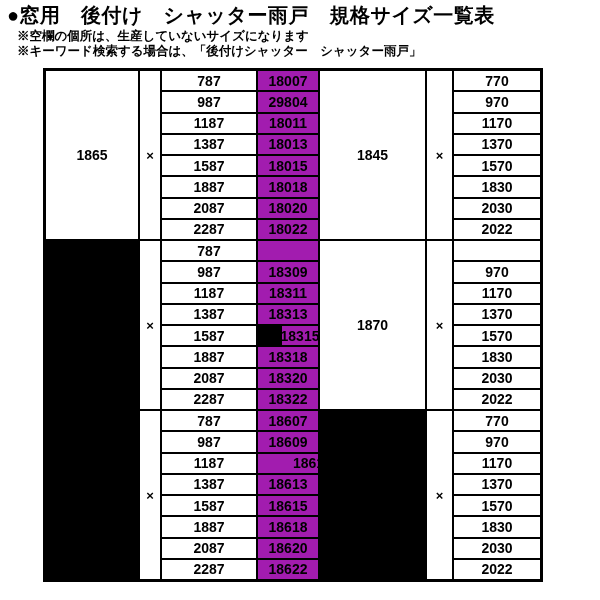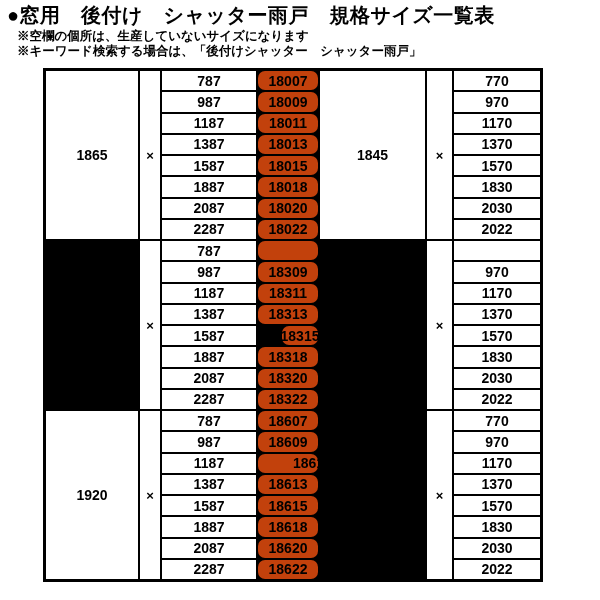--- a/index.html
+++ b/index.html
@@ -55,39 +55,39 @@
   }
   .cell {
     background: #ffffff;
     display: flex;
     align-items: center;
     justify-content: center;
     font-size: 14px;
     font-weight: bold;
     line-height: 1;
   }
-  .cell.code { background: #c2410c; border-radius: 7px; }
+  .cell.code { background: #a21caf; }
   .cell.mult { font-size: 13px; }
 </style>
 </head>
 <body>
 
 <h1 class="title">●窓用　後付け　シャッター雨戸　規格サイズ一覧表</h1>
 <div class="note note1">※空欄の個所は、生産していないサイズになります</div>
 <div class="note note2">※キーワード検索する場合は、「後付けシャッター　シャッター雨戸」</div>
 
 <div class="size-table">
     <div class="section">
       <div class="cell hgt" style="grid-area: 1 / 1 / span 8;">1865</div>
       <div class="cell mult" style="grid-area: 1 / 2 / span 8;">×</div>
       <div class="cell wid" style="grid-area: 1 / 3 / span 1;">787</div>
       <div class="cell code" style="grid-area: 1 / 4 / span 1;">18007</div>
       <div class="cell wid" style="grid-area: 1 / 7 / span 1;">770</div>
       <div class="cell wid" style="grid-area: 2 / 3 / span 1;">987</div>
-      <div class="cell code" style="grid-area: 2 / 4 / span 1;">18009</div>
+      <div class="cell code" style="grid-area: 2 / 4 / span 1;">29804</div>
       <div class="cell wid" style="grid-area: 2 / 7 / span 1;">970</div>
       <div class="cell wid" style="grid-area: 3 / 3 / span 1;">1187</div>
       <div class="cell code" style="grid-area: 3 / 4 / span 1;">18011</div>
       <div class="cell wid" style="grid-area: 3 / 7 / span 1;">1170</div>
       <div class="cell wid" style="grid-area: 4 / 3 / span 1;">1387</div>
       <div class="cell code" style="grid-area: 4 / 4 / span 1; text-align: right;">18013</div>
       <div class="cell wid" style="grid-area: 4 / 7 / span 1;">1370</div>
       <div class="cell wid" style="grid-area: 5 / 3 / span 1;">1587</div>
       <div class="cell code" style="grid-area: 5 / 4 / span 1;">18015</div>
       <div class="cell wid" style="grid-area: 5 / 7 / span 1;">1570</div>
@@ -122,24 +122,24 @@
       <div class="cell wid" style="grid-area: 5 / 7 / span 1;">1570</div>
       <div class="cell wid" style="grid-area: 6 / 3 / span 1;">1887</div>
       <div class="cell code" style="grid-area: 6 / 4 / span 1;">18318</div>
       <div class="cell wid" style="grid-area: 6 / 7 / span 1;">1830</div>
       <div class="cell wid" style="grid-area: 7 / 3 / span 1;">2087</div>
       <div class="cell code" style="grid-area: 7 / 4 / span 1;">18320</div>
       <div class="cell wid" style="grid-area: 7 / 7 / span 1;">2030</div>
       <div class="cell wid" style="grid-area: 8 / 3 / span 1;">2287</div>
       <div class="cell code" style="grid-area: 8 / 4 / span 1;">18322</div>
       <div class="cell wid" style="grid-area: 8 / 7 / span 1;">2022</div>
+      <div class="cell hgt" style="grid-area: 1 / 5 / span 8;">1870</div>
       <div class="cell mult" style="grid-area: 1 / 6 / span 8;">×</div>
     </div>
     <div class="section">
-      <div class="cell hgt" style="grid-area: 1 / 1 / span 8;">1920</div>
       <div class="cell mult" style="grid-area: 1 / 2 / span 8;">×</div>
       <div class="cell wid" style="grid-area: 1 / 3 / span 1;">787</div>
       <div class="cell code" style="grid-area: 1 / 4 / span 1;">18607</div>
       <div class="cell wid" style="grid-area: 1 / 7 / span 1;">770</div>
       <div class="cell wid" style="grid-area: 2 / 3 / span 1;">987</div>
       <div class="cell code" style="grid-area: 2 / 4 / span 1;">18609</div>
       <div class="cell wid" style="grid-area: 2 / 7 / span 1;">970</div>
       <div class="cell wid" style="grid-area: 3 / 3 / span 1;">1187</div>
       <div class="cell code" style="grid-area: 3 / 4 / span 1; padding-left: 48px;">18611</div>
       <div class="cell wid" style="grid-area: 3 / 7 / span 1;">1170</div>

